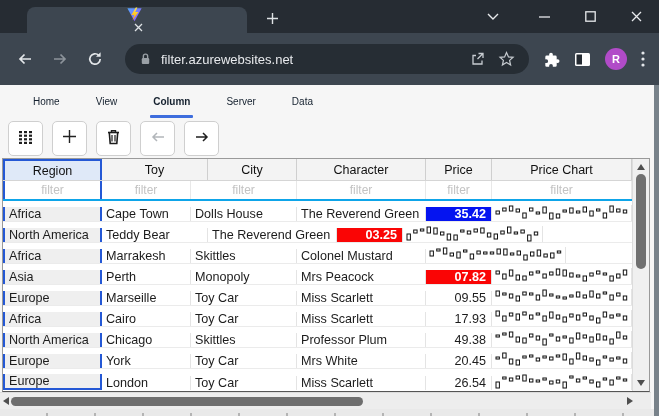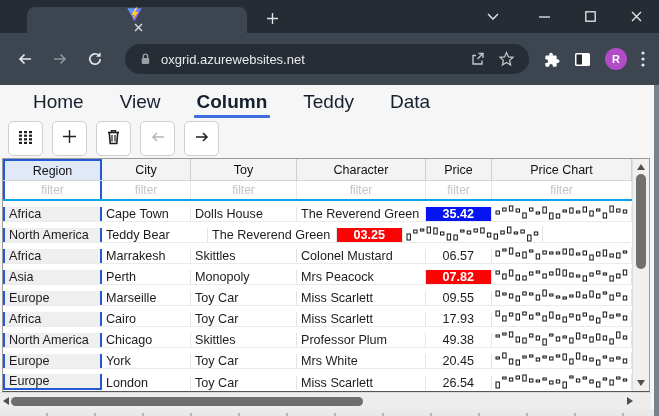--- a/index.html
+++ b/index.html
@@ -28,21 +28,21 @@
   .lock { margin-right: 9px; display: flex; }
   .url-text { font-size: 13px; color: #e8eaed; flex: 1; white-space: nowrap; overflow: hidden; }
   .pill-ico { margin-left: 12px; display: flex; }
   .tool-ico { margin-left: 14px; display: flex; align-items: center; justify-content: center; flex: none; }
   .avatar { width: 22px; height: 22px; border-radius: 50%; background: #b14bc8; color: #fff; font-size: 11px;
             font-weight: 700; display: flex; align-items: center; justify-content: center; }
 
   
   .menubar { position: absolute; top: 86px; left: 0; right: 14px; height: 32px; display: flex;
              align-items: center; padding-left: 33px; gap: 36px; }
-  .menu-item { font-size: 19px; color: #14202e; line-height: 26px; position: relative; cursor: default; }
+  .menu-item { font-size: 10px; color: #14202e; line-height: 26px; position: relative; cursor: default; }
   .menu-item.active { font-weight: 700; }
   .menu-item.active::after { content: ""; position: absolute; left: -3px; right: -3px; bottom: -3px; height: 3px;
                              background: #3e6ddd; border-radius: 1px; }
 
   
   .gtoolbar { position: absolute; top: 121px; left: 8px; display: flex; gap: 9px; }
   .gbtn { width: 35px; height: 35px; background: #fff; border: 1px solid #cfcfcf; border-radius: 5px;
           display: flex; align-items: center; justify-content: center; }
 
   
@@ -54,21 +54,21 @@
            border-right: 1px solid #cfcfcf; flex: none; }
   .frow { display: flex; height: 20px; background: #fff; border-bottom: 2px solid #0ea5e9; }
   .fcell { flex: none; border-right: 1px solid #e8e8e8; display: flex; }
   .fcell input { width: 100%; height: 100%; border: 0; outline: 0; text-align: center; font-size: 12px;
                  font-family: "Liberation Sans", sans-serif; background: transparent; }
   .fcell input::placeholder { color: #c3c3c3; }
   .grow { display: flex; height: 21px; border-bottom: 1px solid #ebebeb; background: #fff; align-items: flex-end; }
   .gcell { flex: none; display: flex; align-items: center; padding-left: 4px; font-size: 12.6px; color: #1c1c1c;
            border-right: 1px solid #e4e4e4; white-space: nowrap; overflow: hidden; }
   .c0 { width: 99px; } .c1 { width: 89px; } .c2 { width: 106px; } .c3 { width: 129px; } .c4 { width: 66px; } .c5 { width: 140px; }
-  .cell-price { justify-content: flex-end; padding-right: 17px; padding-left: 0; }
+  .cell-price { justify-content: flex-end; padding-right: 5px; padding-left: 0; }
   .hl-blue { background: #0514f0; color: #fff; font-weight: 700; }
   .hl-red  { background: #fa0505; color: #fff; font-weight: 700; }
   .cell-chart { padding: 0 1px; justify-content: center; }
   .sel { border-left: 2px solid #2458d5; border-right: 2px solid #2458d5; background: #efefef; }
   .hcell.sel { background: #dfe9f8; border-top: 2px solid #2458d5; }
   .fcell.sel { background: #fff; }
   .grow:last-child .sel { border-bottom: 2px solid #2458d5; }
   .grow:last-child { border-bottom: 0; }
 
   
@@ -168,21 +168,21 @@
         <polygon points="14.6,2.2 14.6,6.8 10,6.8" fill="#e4e7ea"></polygon>
       </svg>
     </span>
     <div class="urlbar">
       <span class="lock">
         <svg width="13" height="14" viewBox="0 0 14 15">
             <rect x="3" y="6.5" width="8" height="6.5" rx="1.2" fill="#9aa0a6"></rect>
             <path d="M4.7 6.5V4.6a2.3 2.3 0 0 1 4.6 0v1.9" fill="none" stroke="#9aa0a6" stroke-width="1.5"></path>
           </svg>
       </span>
-      <span class="url-text">oxgrid.azurewebsites.net</span>
+      <span class="url-text">filter.azurewebsites.net</span>
       <span class="pill-ico">
         <svg width="16" height="16" viewBox="0 0 16 16">
             <path d="M6 4.5H3v8.5h9V9.5" fill="none" stroke="#c7ccd1" stroke-width="1.3"></path>
             <path d="M8.5 2.5H13V7M13 2.5L7.5 8" fill="none" stroke="#c7ccd1" stroke-width="1.3"></path>
           </svg>
       </span>
       <span class="pill-ico">
         <svg width="17" height="16" viewBox="0 0 17 16">
             <path d="M8.5 1.5l2 4.4 4.6.4-3.5 3.1 1 4.6-4.1-2.5-4.1 2.5 1-4.6L2 6.3l4.6-.4z" fill="none" stroke="#c7ccd1" stroke-width="1.2"></path>
           </svg>
@@ -206,21 +206,21 @@
           <circle cx="2" cy="8" r="1.6" fill="#e4e7ea"></circle>
           <circle cx="2" cy="14" r="1.6" fill="#e4e7ea"></circle>
         </svg>
     </span>
   </div>
 
   <div class="menubar">
     <span class="menu-item">Home</span>
     <span class="menu-item">View</span>
     <span class="menu-item active">Column</span>
-    <span class="menu-item">Teddy</span>
+    <span class="menu-item">Server</span>
     <span class="menu-item">Data</span>
   </div>
 
   <div class="gtoolbar">
     <div class="gbtn">
       <span>
         <svg width="16" height="14" viewBox="0 0 16 14">
           <g fill="#1f1f1f">
             <rect x="1" y="1" width="3" height="2.2"></rect>
               <rect x="6" y="1" width="3" height="2.2"></rect>
@@ -268,22 +268,22 @@
             <path d="M2 7h11M9 3l4 4-4 4" fill="none" stroke="#1f1f1f" stroke-width="1.5"></path>
           </svg>
       </span>
     </div>
   </div>
 
   <div class="grid">
     <div class="gbody">
       <div class="hrow" id="hrow">
           <div class="hcell c0 sel">Region</div>
+          <div class="hcell c2">Toy</div>
           <div class="hcell c1">City</div>
-          <div class="hcell c2">Toy</div>
           <div class="hcell c3">Character</div>
           <div class="hcell c4">Price</div>
           <div class="hcell c5">Price Chart</div>
         </div>
       <div class="frow" id="frow">
           <div class="fcell c0 sel">
             <input placeholder="filter" style="">
           </div>
           <div class="fcell c1">
             <input placeholder="filter" style="">
@@ -361,21 +361,20 @@
                 <rect x="122.6" y="9" width="3.4" height="6" fill="#fff" stroke="#111" stroke-width="1"></rect>
                 <rect x="129.3" y="6" width="3.4" height="3" fill="#fff" stroke="#111" stroke-width="1"></rect>
               </svg>
             </div>
           </div>
           <div class="grow">
             <div class="gcell c0 sel">Africa</div>
             <div class="gcell c1">Marrakesh</div>
             <div class="gcell c2">Skittles</div>
             <div class="gcell c3">Colonel Mustard</div>
-            <div class="gcell c4 cell-price">06.57</div>
             <div class="gcell c5 cell-chart">
               <svg width="136" height="16" viewBox="0 0 136 16">
                 <rect x="2.0" y="4" width="3.4" height="5" fill="#fff" stroke="#111" stroke-width="1"></rect>
                 <rect x="8.7" y="2" width="3.4" height="2" fill="#fff" stroke="#111" stroke-width="1"></rect>
                 <rect x="15.4" y="1" width="3.4" height="6" fill="#fff" stroke="#111" stroke-width="1"></rect>
                 <rect x="22.1" y="6" width="3.4" height="3" fill="#fff" stroke="#111" stroke-width="1"></rect>
                 <rect x="28.8" y="5" width="3.4" height="6" fill="#fff" stroke="#111" stroke-width="1"></rect>
                 <rect x="35.5" y="3" width="3.4" height="2" fill="#fff" stroke="#111" stroke-width="1"></rect>
                 <rect x="42.2" y="7" width="3.4" height="5" fill="#fff" stroke="#111" stroke-width="1"></rect>
                 <rect x="48.9" y="4" width="3.4" height="3" fill="#fff" stroke="#111" stroke-width="1"></rect>

